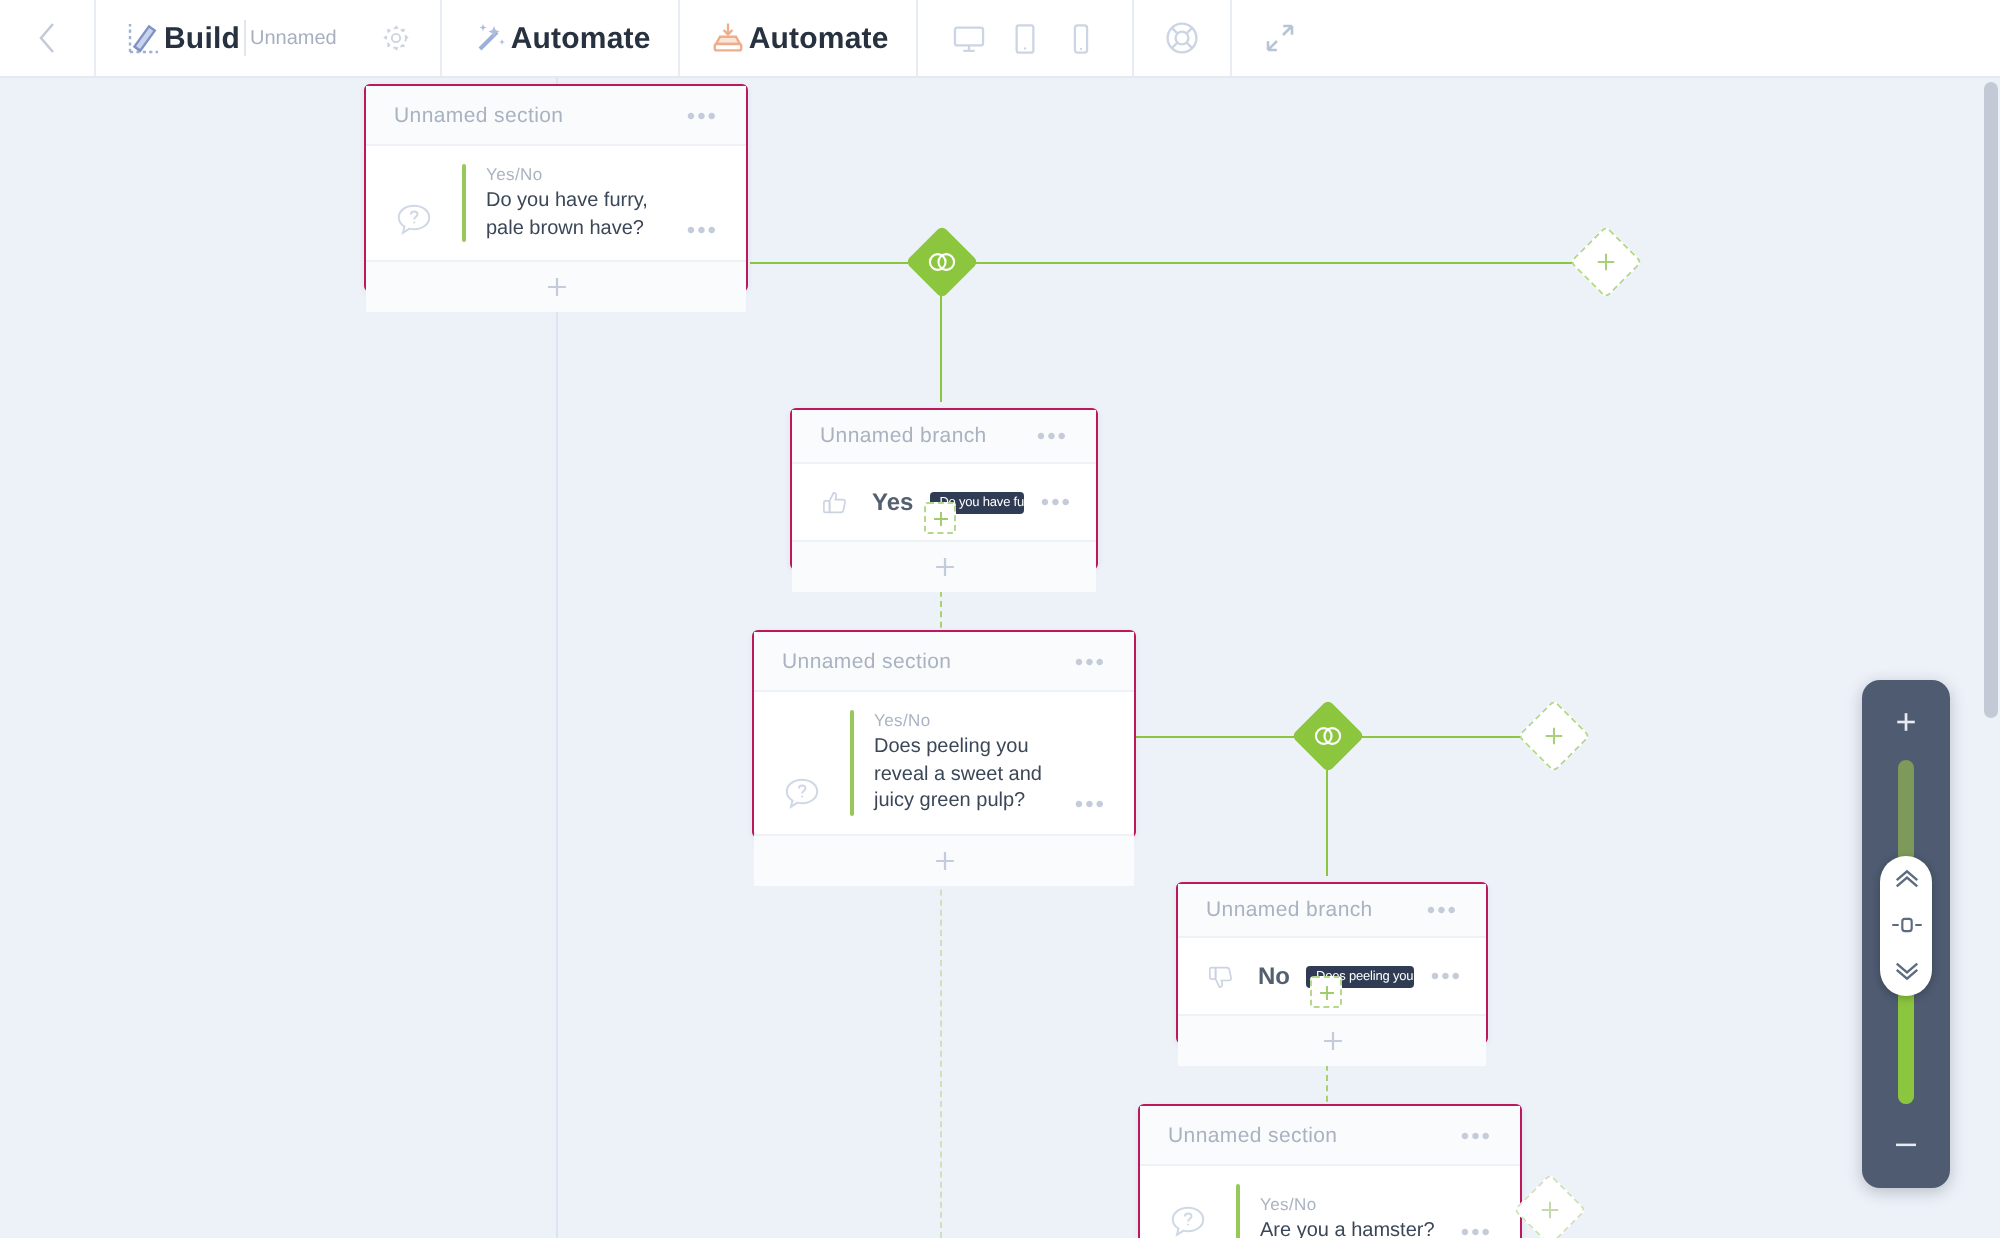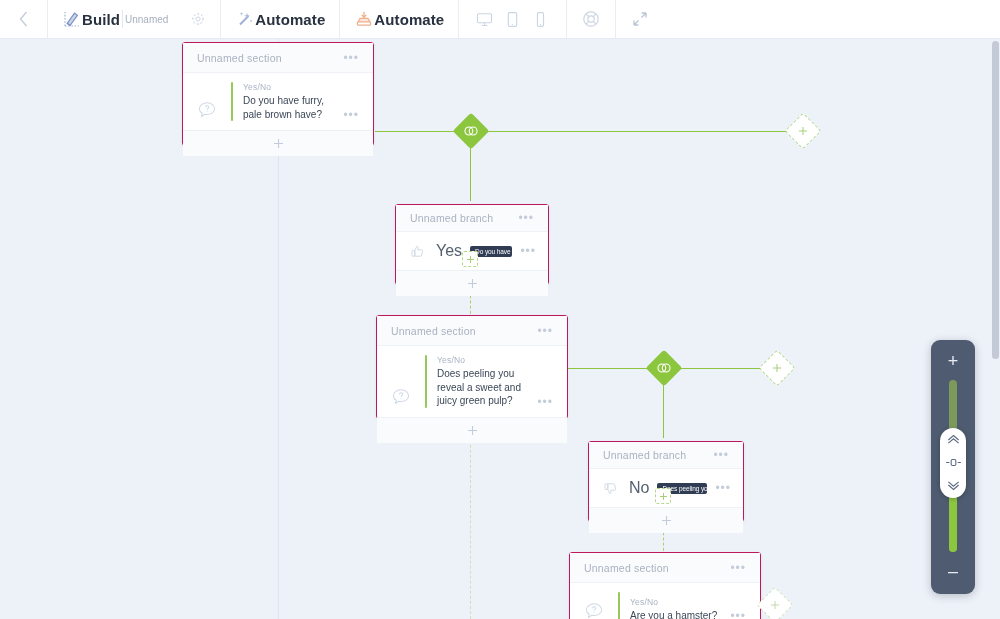--- a/index.html
+++ b/index.html
@@ -106,21 +106,21 @@
     color: #c3ccda;
   }
 
   
   .b-row {
     display: flex; align-items: center;
     padding: 8px 12px 8px 10px;
     gap: 8px; min-height: 38px;
   }
   .b-icon { color: #cad3e0; width: 22px; display:flex; justify-content:center; flex:0 0 auto;}
-  .b-word { font-size: 16px; color: #54606f; flex: 0 0 auto; }
+  .b-word { font-size: 12px; color: #54606f; flex: 0 0 auto; font-weight: bold; }
   .chip {
     background: #2f3c54;
     color: #ffffff;
     font-size: 6.5px;
     padding: 2px 4px 2px 5px;
     border-radius: 2px;
     white-space: nowrap;
     overflow: hidden;
     display: inline-flex; align-items: center; gap: 3px;
     max-width: 100%;

